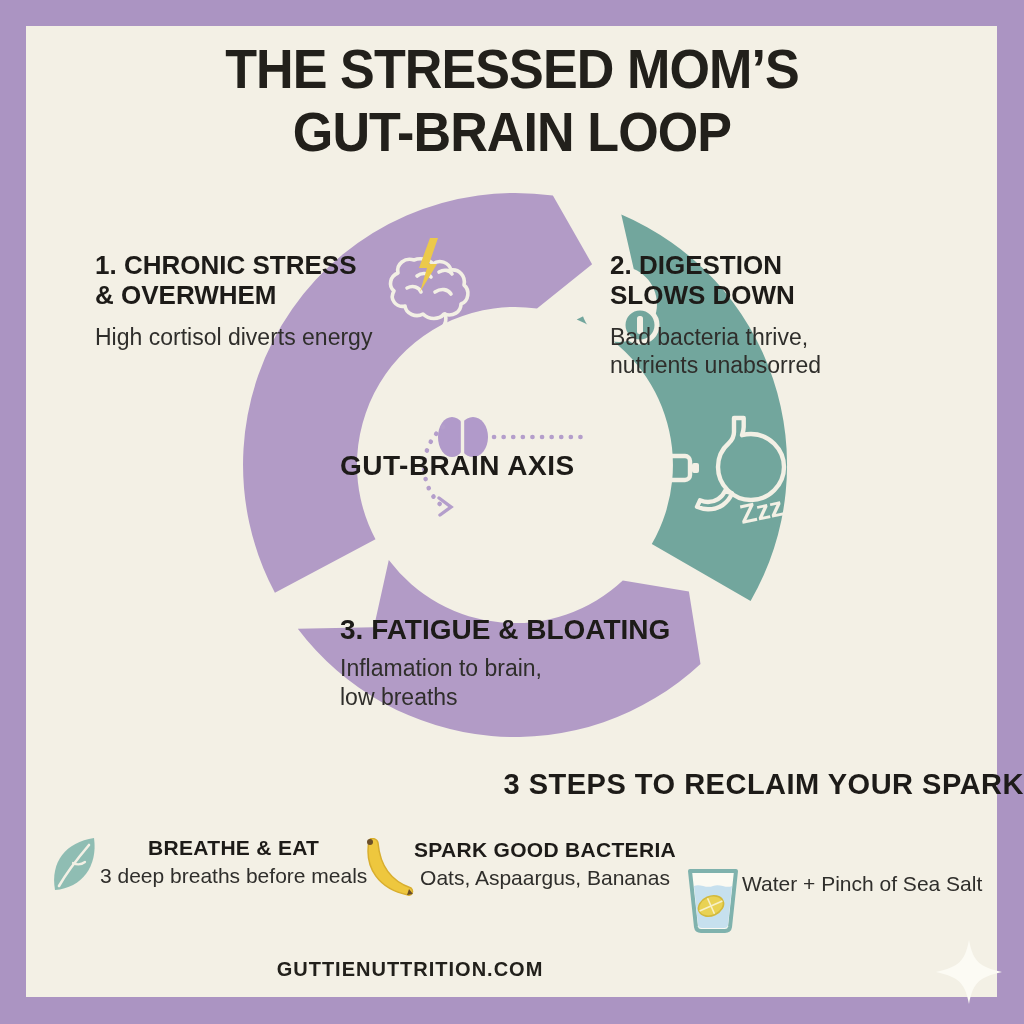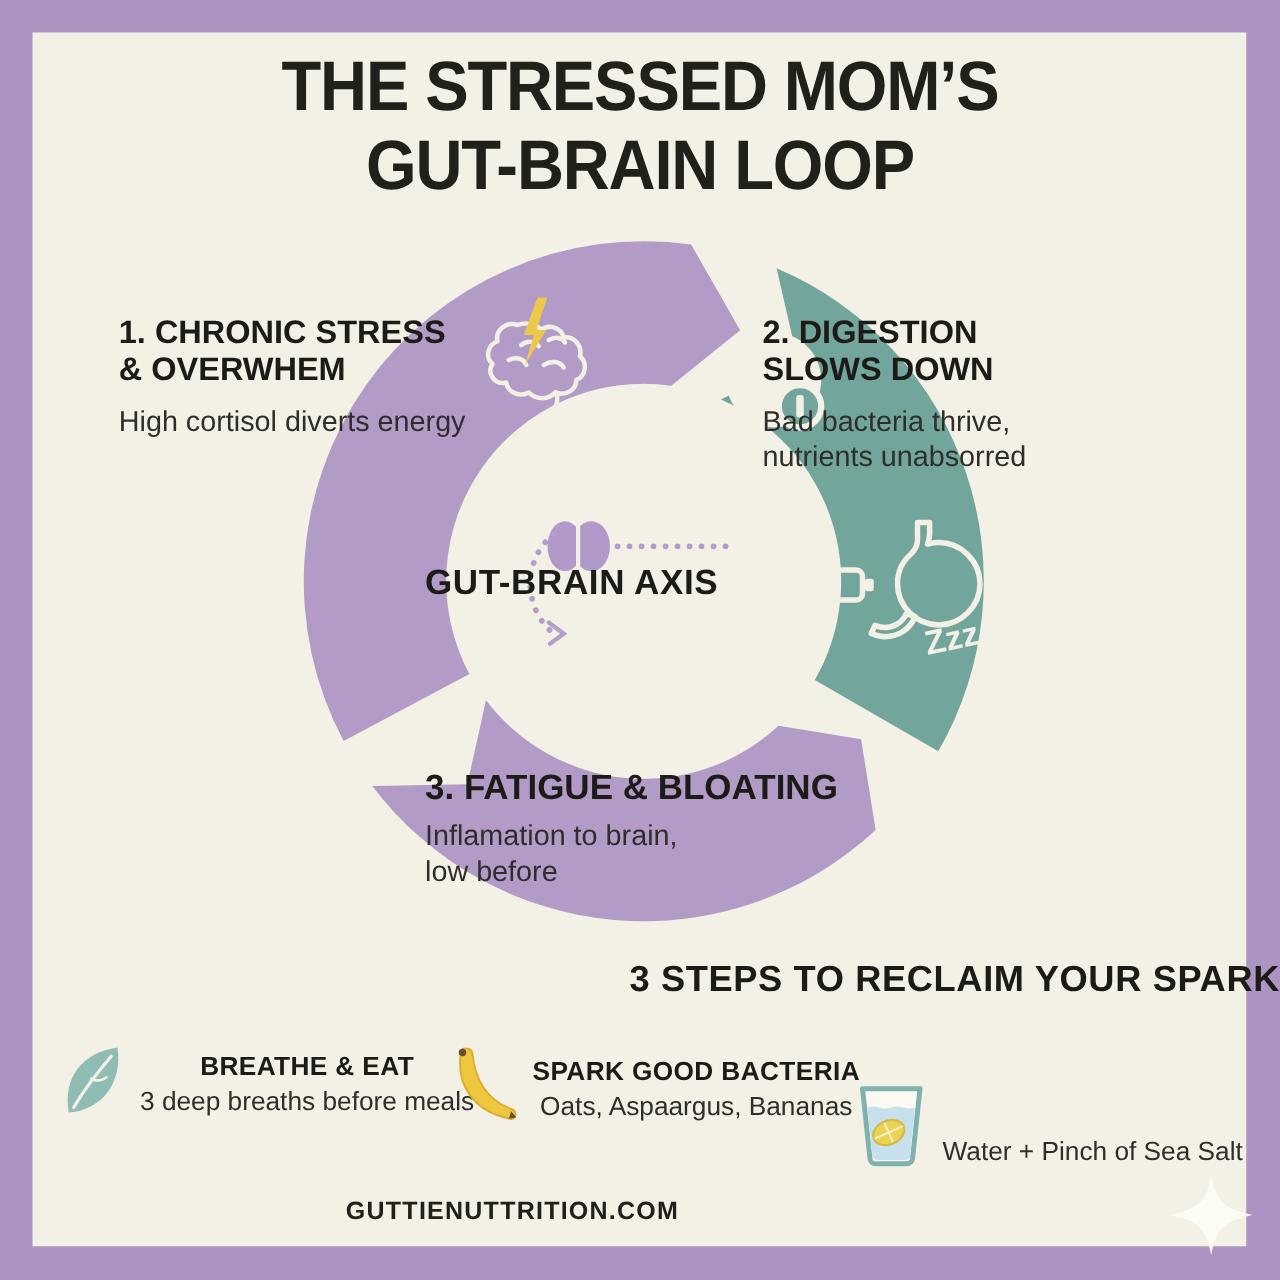--- a/index.html
+++ b/index.html
@@ -16,21 +16,21 @@
     font-weight:bold;font-size:56px;line-height:1.12;letter-spacing:-1px;
     color:#22201b;transform:scaleX(.93);
   }
   .step-head{font-weight:bold;font-size:26px;line-height:1.16;color:#1d1b18;}
   .step-sub{font-size:23px;line-height:1.22;color:#2f2e2b;margin-top:13px;}
   .center-label{font-weight:bold;font-size:28px;color:#1d1b18;letter-spacing:.5px;}
   .section-head{
     left:0;top:768px;width:1024px;text-align:right;
     font-weight:bold;font-size:29px;color:#1d1b18;letter-spacing:.5px;
   }
-  .tip{display:flex;align-items:flex-end;gap:12px;}
+  .tip{display:flex;align-items:flex-start;}
   .tip-text{text-align:center;}
   .tip-title{font-weight:bold;font-size:21px;color:#1d1b18;letter-spacing:.3px;}
   .tip-sub{font-size:21px;color:#2f2e2b;margin-top:4px;}
   .footer{
     left:0;top:958px;width:820px;text-align:center;
     font-weight:bold;font-size:20px;letter-spacing:1px;color:#22201b;
   }
   .tc{}
   svg{display:block;}
 </style>
@@ -109,21 +109,21 @@
   <div class="step-sub">
     <div>Bad bacteria thrive,</div>
     <div>nutrients unabsorred</div>
   </div>
 </div>
 
 <div class="abs tc" style="left:340px;top:614px;width:345px">
   <div class="step-head" style="font-size:28px">3. FATIGUE &amp; BLOATING</div>
   <div class="step-sub" style="margin-top:8px">
     <div>Inflamation to brain,</div>
-    <div>low before</div>
+    <div>low breaths</div>
   </div>
 </div>
 
 <div class="abs section-head">3 STEPS TO RECLAIM YOUR SPARK</div>
 
 <div class="abs tip" style="left:48px;top:836px">
   <svg style="width:52px;height:58px" viewBox="0 0 52 58">
     <path fill="#8fbdb3" d="M46,2 C18,6 2,26 7,54 C34,52 50,30 46,2 Z"></path>
     <path d="M41,9 C30,22 19,36 11,50" stroke="#f3f0e5" stroke-width="2.6" fill="none" stroke-linecap="round"></path>
     <path d="M25,27 C29,29 33,29 37,26" stroke="#f3f0e5" stroke-width="2.2" fill="none" stroke-linecap="round"></path>

